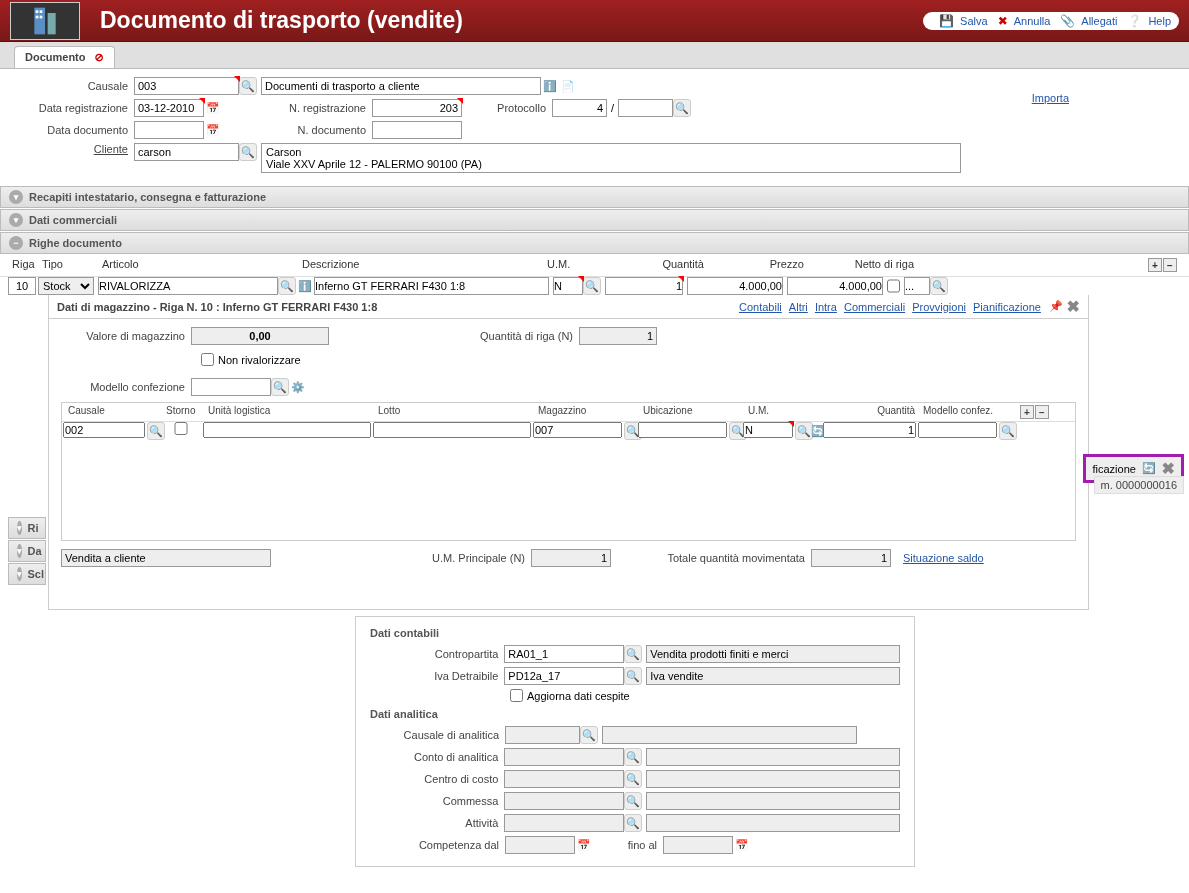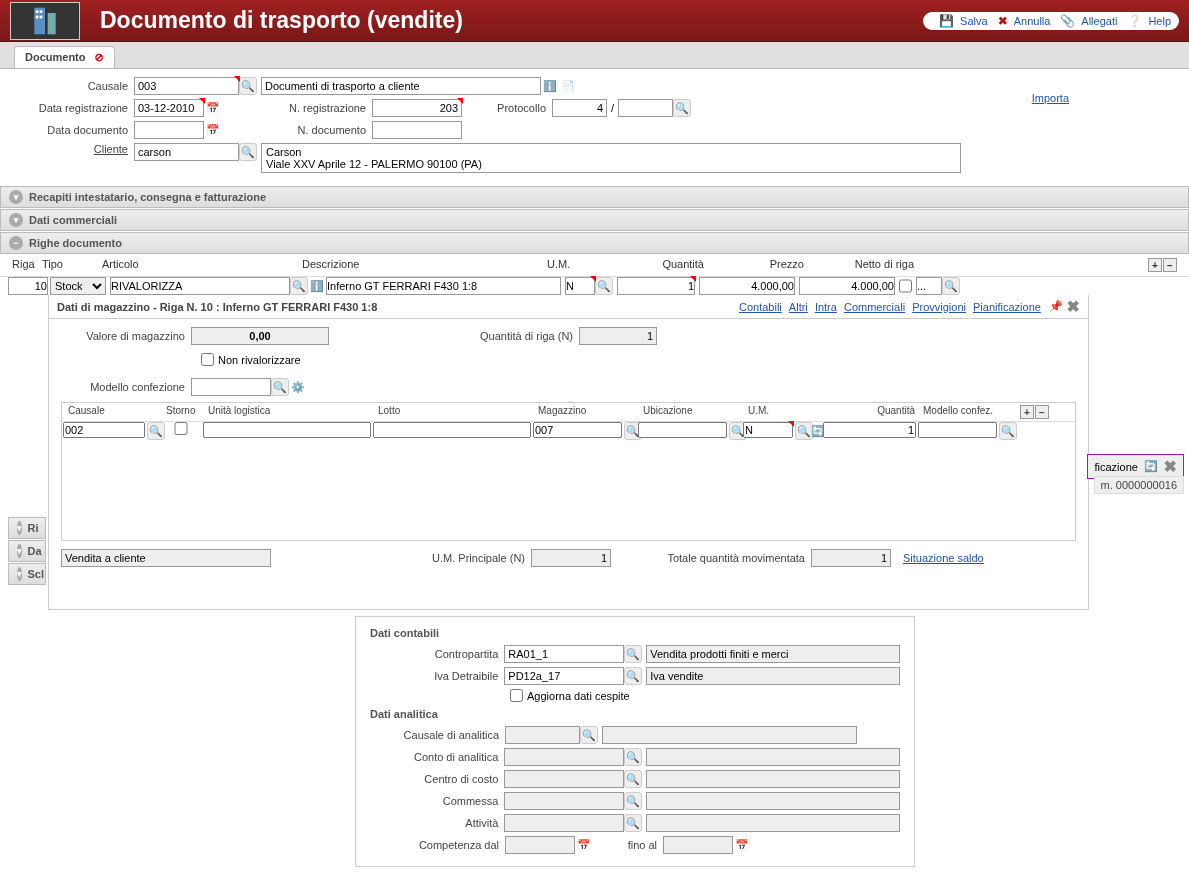--- a/index.html
+++ b/index.html
@@ -59,21 +59,21 @@
 .right-link { margin-left: auto; color: #25a; text-decoration: underline; cursor: pointer; }
 
 .chk { width: 13px; height: 13px; }
 .blue { color: #25a; }
 .pin { color: #26a; }
 .x-close { color: #888; font-weight: bold; font-size: 16px; }
 
 .col-plus { display: flex; gap: 1px; margin-left: auto; }
 .pm { width: 14px; height: 14px; border: 1px solid #999; background: #eee; display: flex; align-items: center; justify-content: center; font-weight: bold; cursor: pointer; font-size: 10px; }
 
-.behind-tab { position: absolute; right: 5px; top: 454px; background: #eee; border: 1px solid #a21caf; padding: 2px 6px; display: flex; gap: 6px; align-items: center; }
+.behind-tab { position: absolute; right: 5px; top: 454px; background: #eee; border: 3px solid #a21caf; padding: 2px 6px; display: flex; gap: 6px; align-items: center; }
 .behind-row { position: absolute; right: 5px; top: 476px; background: #eee; padding: 2px 6px; color: #444; border: 1px solid #ddd; }
 
 .importa { position: absolute; right: 120px; top: 92px; color: #25a; text-decoration: underline; cursor: pointer; }
 </style>
 </head>
 <body>
 
 <div class="header-bar">
   <div class="logo">
     <svg viewBox="0 0 24 24" width="32" height="32">
@@ -175,21 +175,21 @@
   <div style="width:70px">U.M.</div>
   <div style="width:95px;text-align:right">Quantità</div>
   <div style="width:100px;text-align:right">Prezzo</div>
   <div style="width:110px;text-align:right">Netto di riga</div>
   <div class="col-plus">
       <span class="pm">+</span>
       <span class="pm">−</span>
     </div>
 </div>
 <div class="grid-row">
-  <input style="width: 40px; text-align: right;" value="10">
+  <input style="width: 28px; text-align: center;" value="10">
   <select style="width:56px;margin-left:2px"><option value="Stock">Stock</option></select>
   <input style="width: 180px; margin-left: 4px;" value="RIVALORIZZA">
   <span class="lookup">🔍</span>
   <span class="icon-btn blue">ℹ️</span>
   <input style="width: 235px;" value="Inferno GT FERRARI F430 1:8">
   <span class="rel" style="margin-left:4px"><input style="width: 30px;" value="N"><span class="badge-red"></span></span>
   <span class="lookup">🔍</span>
   <span class="rel" style="margin-left:4px"><input style="width: 78px; text-align: right;" value="1"><span class="badge-red"></span></span>
   <input style="width: 96px; text-align: right; margin-left: 4px;" value="4.000,00">
   <input style="width: 96px; text-align: right; margin-left: 4px;" value="4.000,00">

